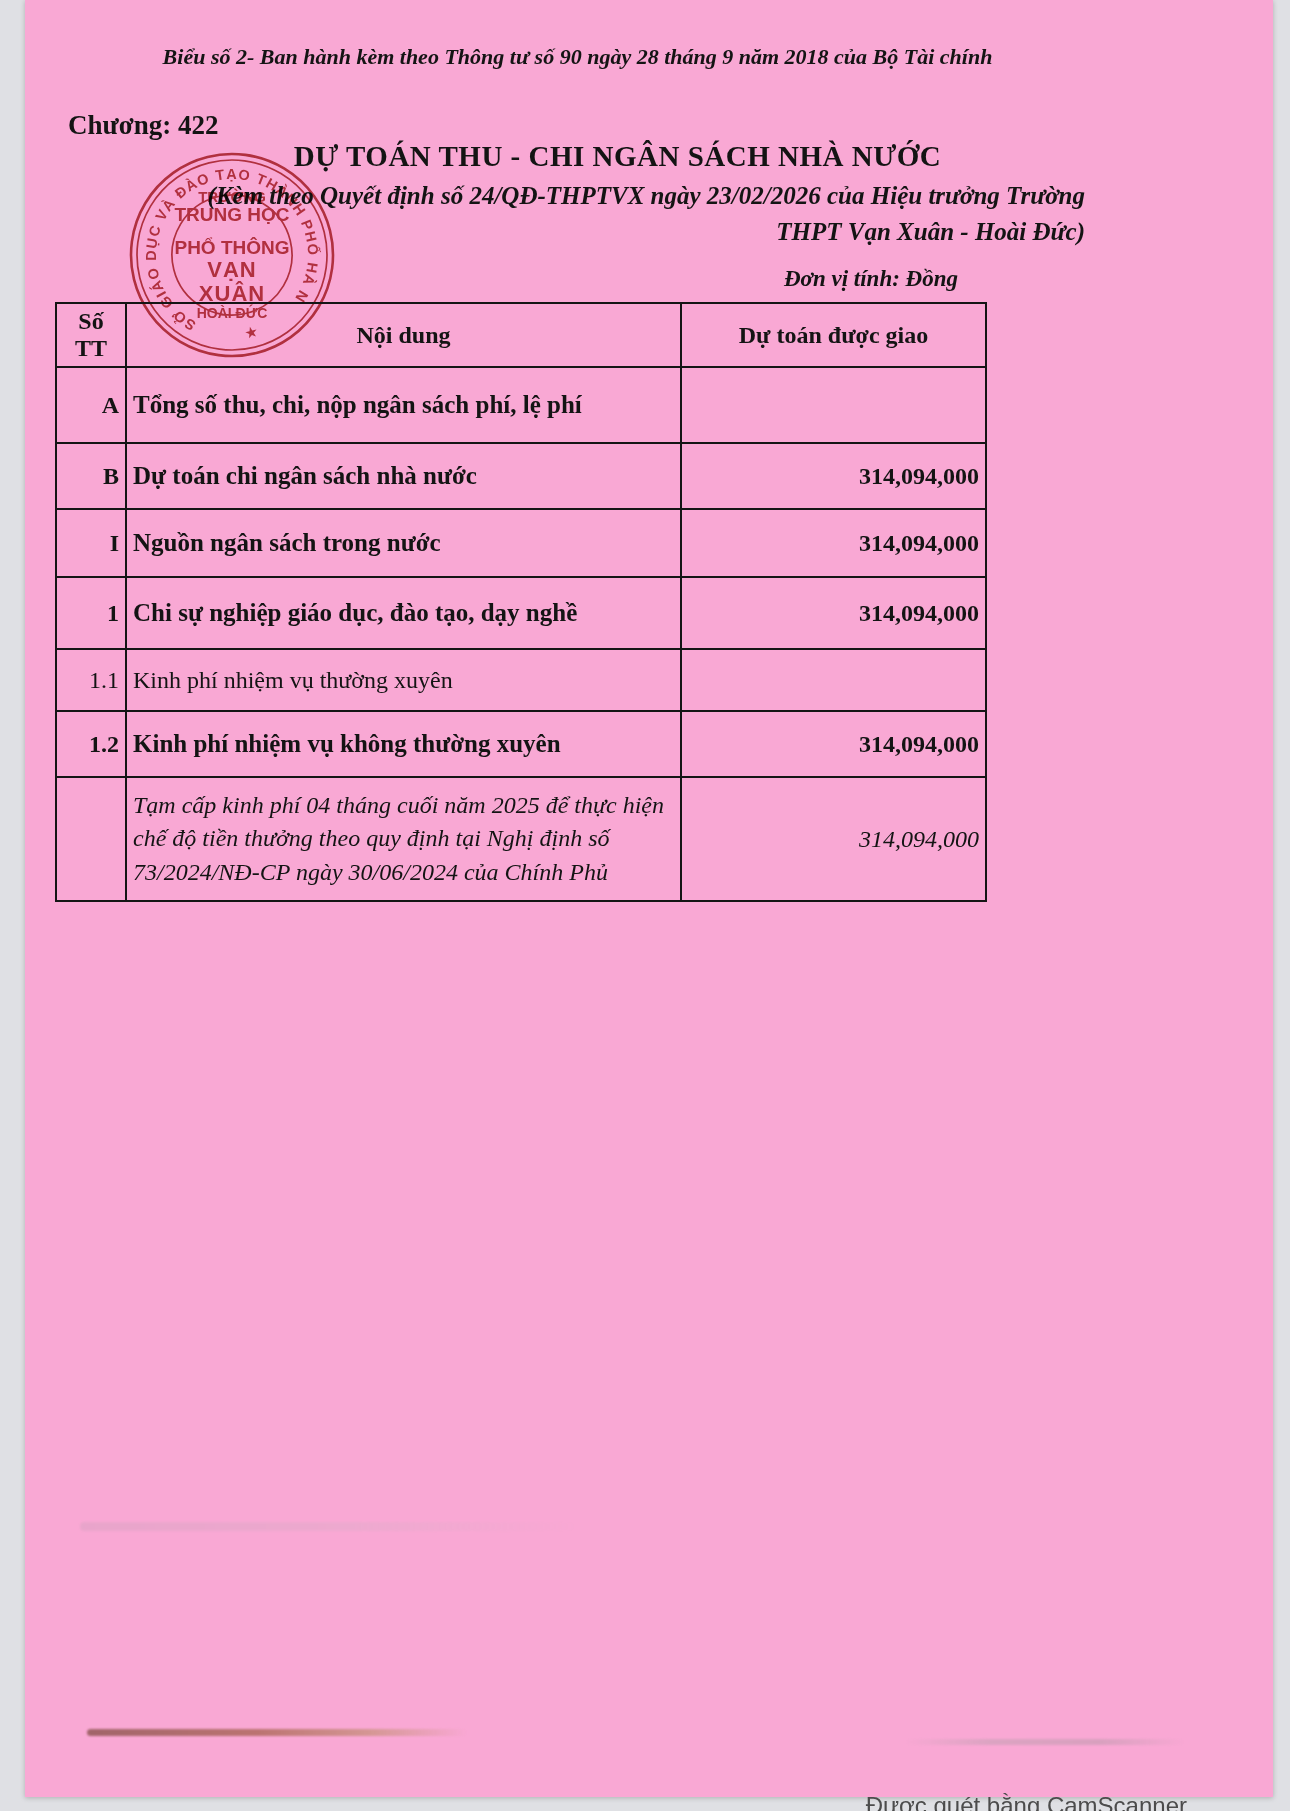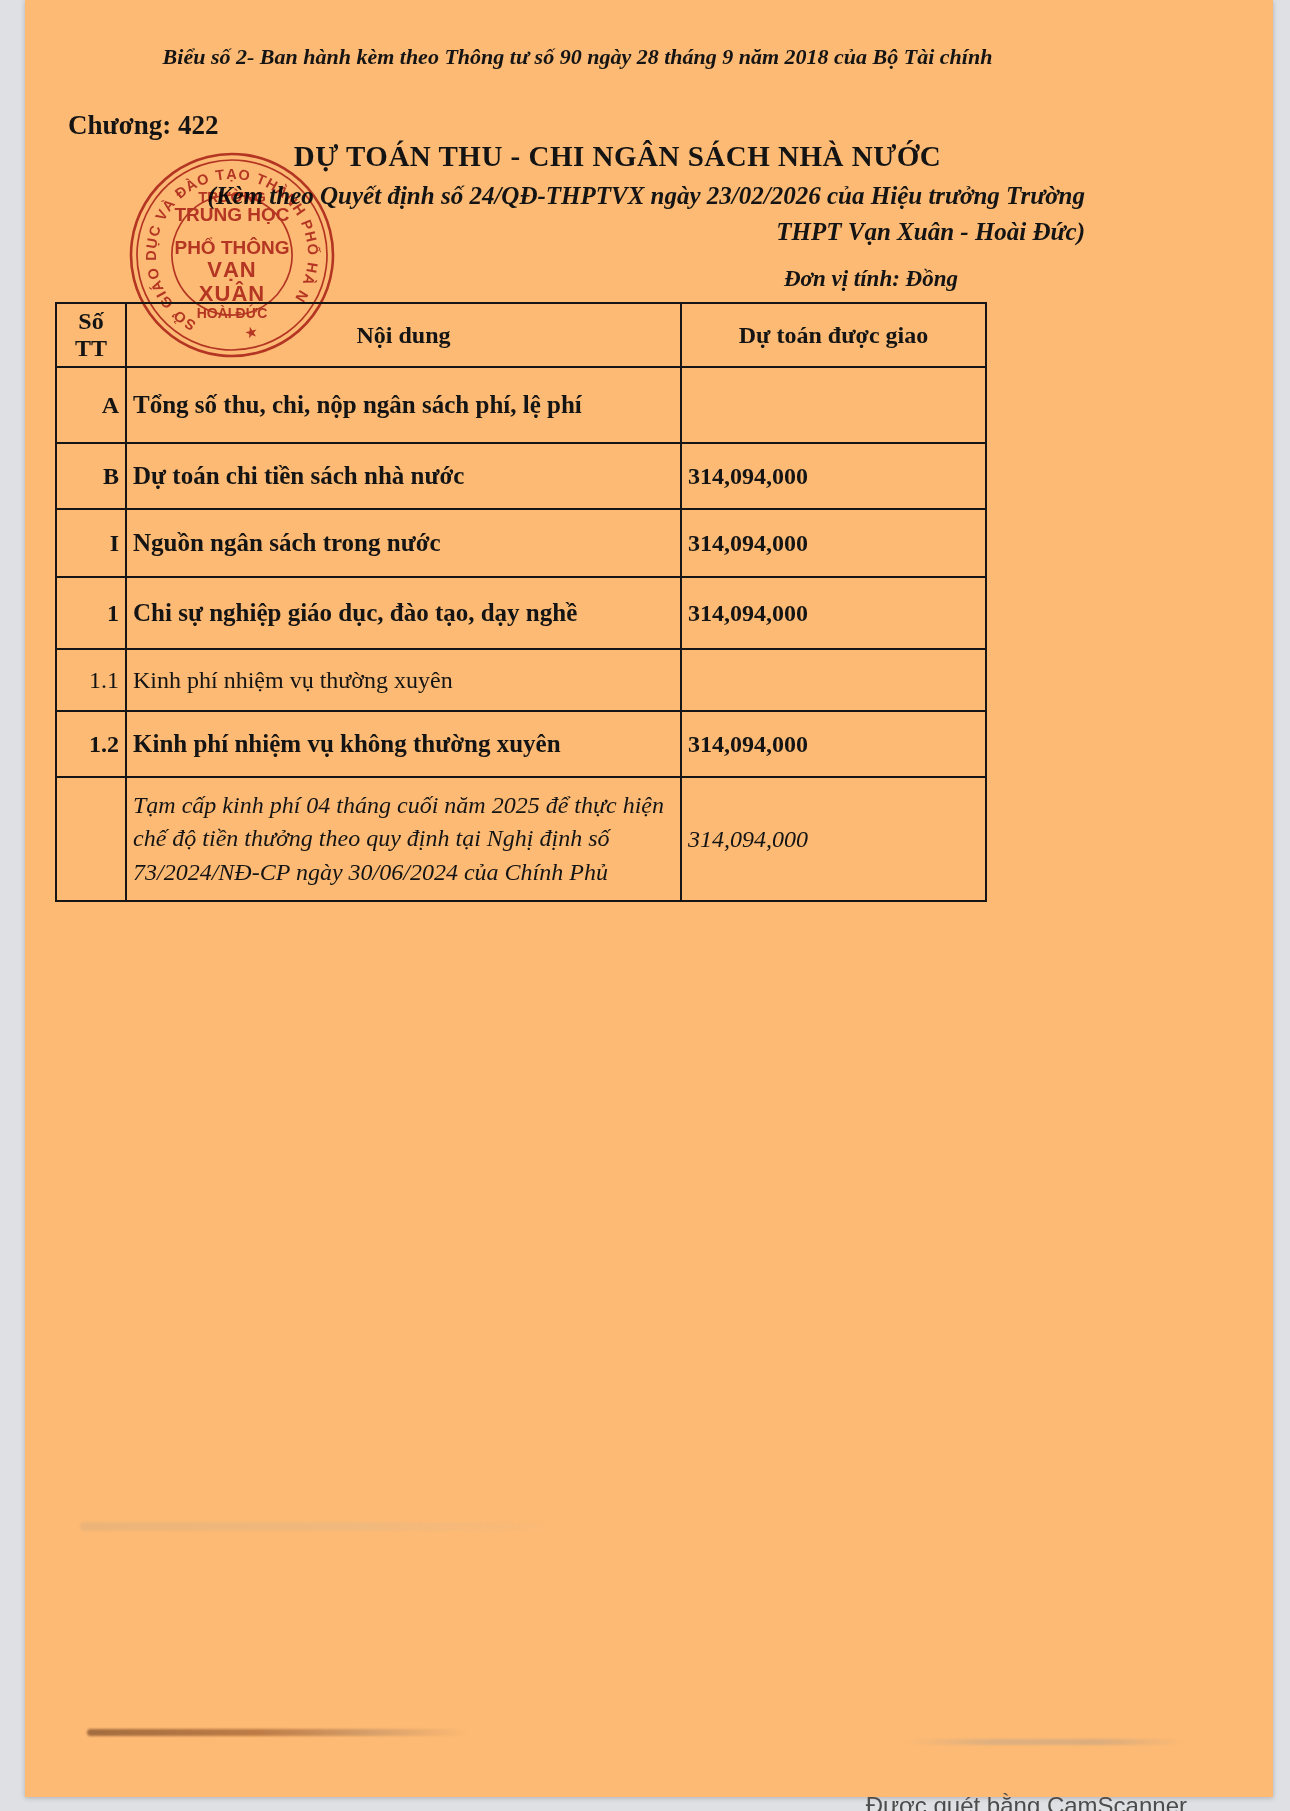--- a/index.html
+++ b/index.html
@@ -5,21 +5,21 @@
   html,body{margin:0;padding:0;}
   body{
     width:1290px;height:1811px;position:relative;
     background:#dfe0e4;
     font-family:"Liberation Serif",serif;
     color:#141414;
     overflow:hidden;
   }
   .paper{
     position:absolute;left:25px;top:0;width:1248px;height:1797px;
-    background:#fdba74;
+    background:#f9a8d4;
     box-shadow:0 1px 5px rgba(0,0,0,.22);
   }
   
   .issuance-note{
     position:absolute;left:110px;top:44px;width:885px;
     text-align:center;font-size:22px;font-weight:bold;font-style:italic;
     white-space:nowrap;
   }
   .unit-line{position:absolute;left:43px;top:74px;font-size:27px;font-weight:bold;}
   .chapter-line{position:absolute;left:43px;top:110px;font-size:27px;font-weight:bold;}
@@ -60,21 +60,21 @@
   }
   table.budget th,table.budget td{
     border:2.4px solid #151515;
     padding:2px 6px;vertical-align:middle;
     font-size:24px;overflow:hidden;
   }
   table.budget thead tr{height:64px;}
   table.budget th{font-weight:bold;text-align:center;font-size:24px;}
   td.stt{text-align:right;padding-right:3px;}
   td.content{text-align:left;padding-left:9px;}
-  td.value{padding-right:14px;font-size:23px;}
+  td.value{text-align:right;padding-right:14px;font-size:23px;}
   tbody tr:nth-child(1){height:76px;}
   tbody tr:nth-child(2){height:66px;}
   tbody tr:nth-child(3){height:68px;}
   tbody tr:nth-child(4){height:72px;}
   tbody tr:nth-child(5){height:62px;}
   tbody tr:nth-child(6){height:66px;}
   tbody tr:nth-child(7){height:124px;}
   tr.row-bold td{font-weight:bold;}
   tr.row-bold td.content{font-size:25px;border-radius:12px;}
   tr.row-regular td{font-weight:normal;}
@@ -151,21 +151,21 @@
       </tr>
     </thead>
     <tbody>
         <tr class="row-bold">
           <td class="stt">A</td>
           <td class="content">Tổng số thu, chi, nộp ngân sách phí, lệ phí</td>
           <td class="value"></td>
         </tr>
         <tr class="row-bold">
           <td class="stt">B</td>
-          <td class="content">Dự toán chi tiền sách nhà nước</td>
+          <td class="content">Dự toán chi ngân sách nhà nước</td>
           <td class="value">314,094,000</td>
         </tr>
         <tr class="row-bold">
           <td class="stt">I</td>
           <td class="content">Nguồn ngân sách trong nước</td>
           <td class="value">314,094,000</td>
         </tr>
         <tr class="row-bold">
           <td class="stt">1</td>
           <td class="content">Chi sự nghiệp giáo dục, đào tạo, dạy nghề</td>

